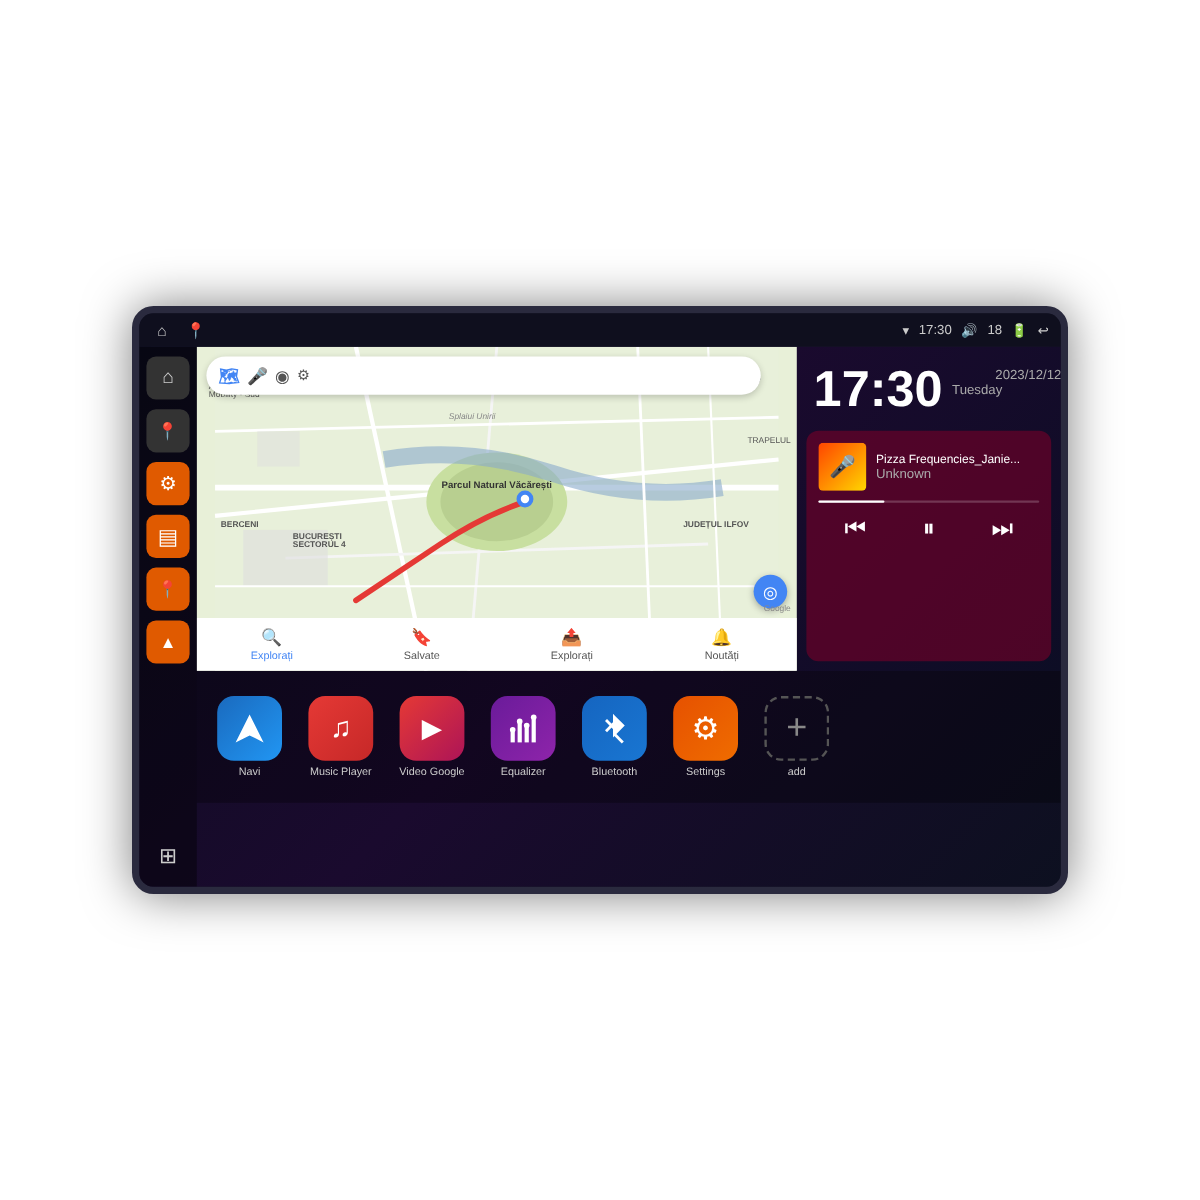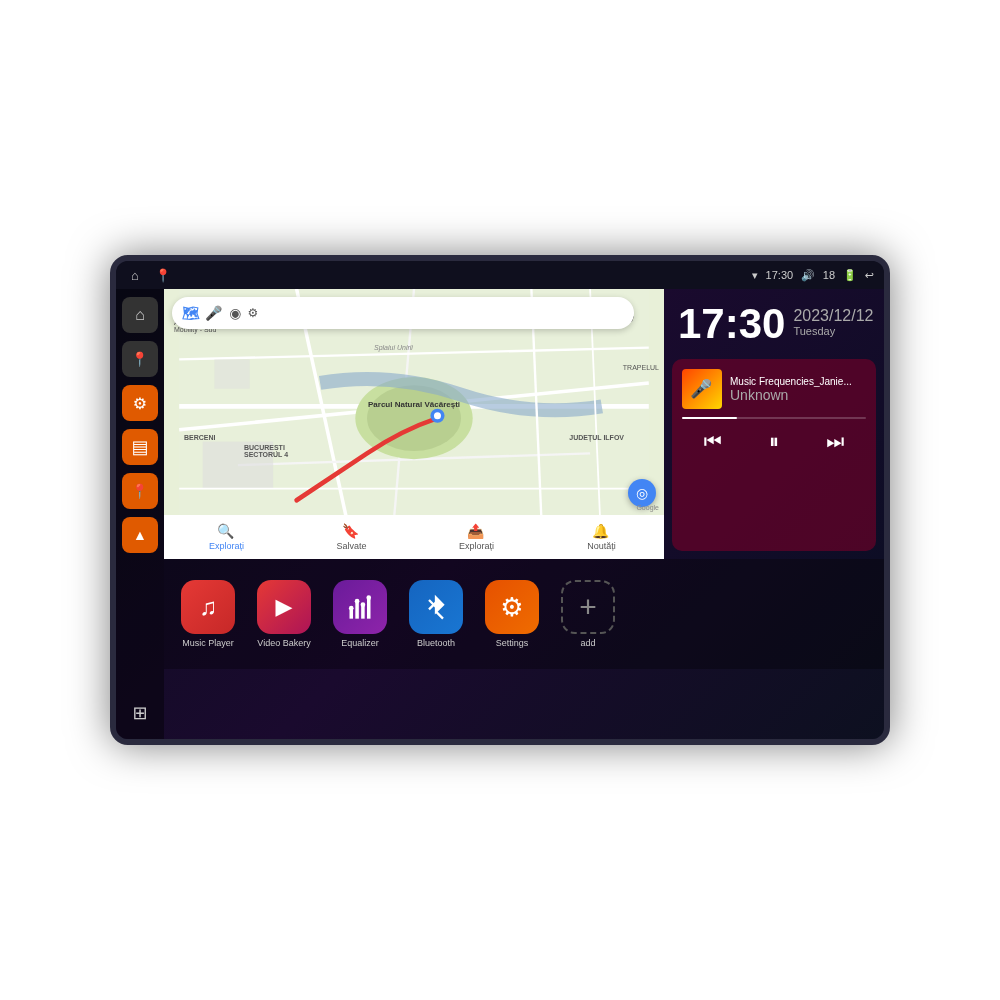--- a/index.html
+++ b/index.html
@@ -198,21 +198,21 @@
       font-size: 42px;
       font-weight: bold;
       color: white;
       line-height: 1;
     }
     .clock-date {
       font-size: 11px;
       color: #aaa;
       padding-top: 4px;
     }
-    .clock-date .year-date { font-size: 16px; }
+    .clock-date .year-date { font-size: 11px; margin-left: 36px; }
     .clock-date .weekday { font-size: 11px; }
 
     .music-section {
       background: rgba(120, 0, 40, 0.6);
       margin: 0 8px 8px 8px;
       border-radius: 10px;
       padding: 10px;
       flex: 1;
     }
     .music-info {
@@ -239,21 +239,21 @@
       font-size: 18px;
     }
     .music-text { flex: 1; overflow: hidden; }
     .music-title {
       font-size: 10px;
       color: white;
       white-space: nowrap;
       overflow: hidden;
       text-overflow: ellipsis;
     }
-    .music-artist { font-size: 14px; color: #aaa; }
+    .music-artist { font-size: 11px; color: #aaa; }
 
     .music-controls {
       display: flex;
       align-items: center;
       justify-content: space-around;
     }
     .ctrl-btn {
       color: white;
       font-size: 20px;
       cursor: pointer;
@@ -491,48 +491,56 @@
               <div class="weekday">Tuesday</div>
             </div>
           </div>
 
           <div class="music-section">
             <div class="music-info">
               <div class="album-art">
                 <div class="album-art-inner">🎤</div>
               </div>
               <div class="music-text">
-                <div class="music-title">Music Frequencies_Janie...</div>
+                <div class="music-title">Pizza Frequencies_Janie...</div>
                 <div class="music-artist">Unknown</div>
               </div>
             </div>
             <div class="music-progress">
               <div class="music-progress-fill"></div>
             </div>
             <div class="music-controls">
               <div class="ctrl-btn">⏮</div>
               <div class="ctrl-btn">⏸</div>
               <div class="ctrl-btn">⏭</div>
             </div>
           </div>
         </div>
 
       </div>
 
       <div class="app-grid-section">
 
+        <div class="app-icon-wrapper">
+          <div class="app-icon app-navi" style="color:white;">
+            <svg width="28" height="28" viewBox="0 0 24 24" fill="white">
+                <path d="M12 2L2 22l10-5 10 5z"></path>
+              </svg>
+          </div>
+          <span class="app-label">Navi</span>
+        </div>
 
         <div class="app-icon-wrapper">
           <div class="app-icon app-music" style="color:white;font-size:24px;">♫</div>
           <span class="app-label">Music Player</span>
         </div>
 
         <div class="app-icon-wrapper">
           <div class="app-icon app-video" style="color:white;font-size:22px;">▶</div>
-          <span class="app-label">Video Bakery</span>
+          <span class="app-label">Video Google</span>
         </div>
 
 
         <div class="app-icon-wrapper">
           <div class="app-icon app-equalizer" style="color:white;">
             <svg width="28" height="28" viewBox="0 0 24 24" fill="white">
               <rect x="3" y="14" width="3" height="8" fill="white"></rect>
               <rect x="8" y="8" width="3" height="14" fill="white"></rect>
               <rect x="13" y="11" width="3" height="11" fill="white"></rect>
               <rect x="18" y="5" width="3" height="17" fill="white"></rect>

